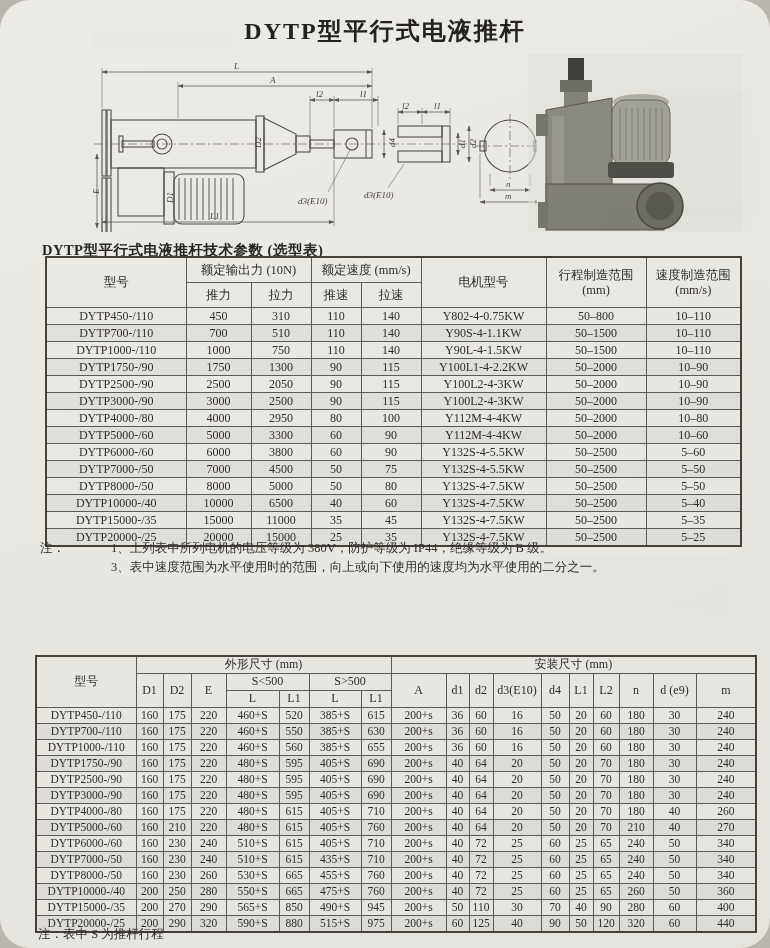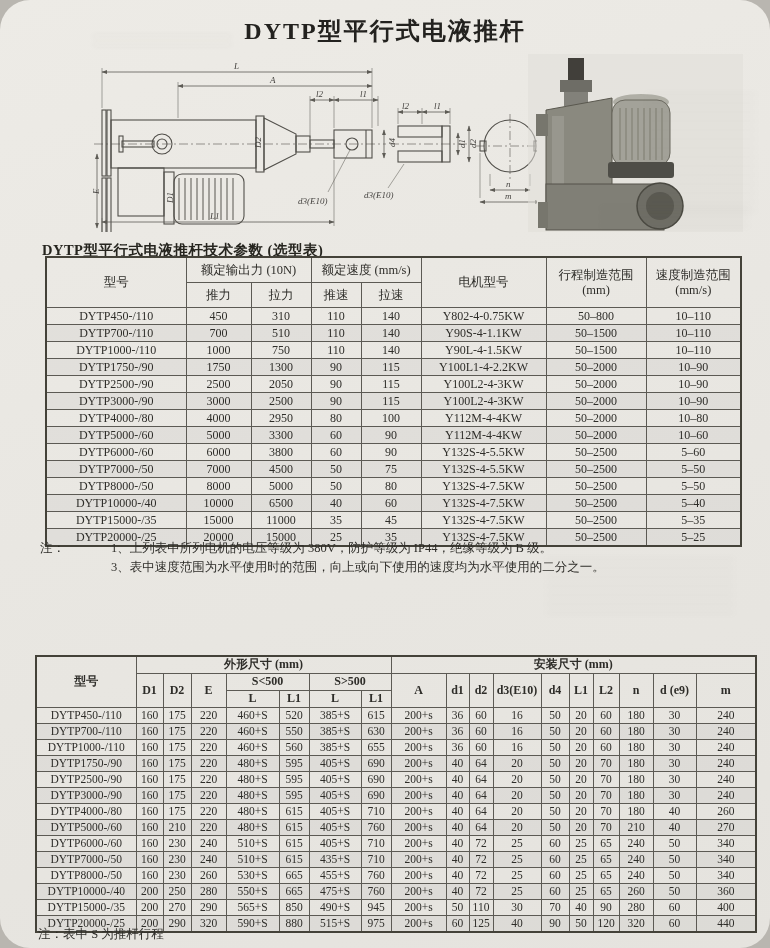--- a/index.html
+++ b/index.html
@@ -14,21 +14,21 @@
   .sec-heading{position:absolute;font-size:14.5px;font-weight:bold;color:#26251f;letter-spacing:.5px;}
   #sec1{left:42px;top:233px;margin-top:8px;}
   #sec2{left:38px;top:632px;}
   table{border-collapse:collapse;table-layout:fixed;position:absolute;border:2px solid #444239;}
   .t1{left:45px;top:256px;width:695px;}
   .t2{left:35px;top:655px;width:720px;}
   th,td{border:1px solid #5c5a54;text-align:center;vertical-align:middle;
         padding:0;color:#2e2d29;overflow:hidden;white-space:nowrap;}
   .t1 th{font-size:12.5px;font-weight:normal;height:24px;line-height:1.15;}
   .t1 td{font-size:12px;height:16px;line-height:1;}
-  .t2 th{font-size:12px;font-weight:bold;height:16px;line-height:1.1;}
+  .t2 th{font-size:12px;font-weight:normal;height:16px;line-height:1.1;}
   .t2 td{font-size:11.5px;height:15px;line-height:1;}
   tbody tr:nth-child(even) td{background:rgba(120,118,110,.07);}
   .notes{position:absolute;left:40px;top:539px;width:668px;font-size:12.5px;color:#2e2d29;}
   .nlabel{position:absolute;left:0;top:0;line-height:18.5px;}
   .nlist{margin-left:27px;}
   .note-line{line-height:18.5px;padding-left:15px;text-indent:-15px;margin-left:44px;}
   .bottom-note{position:absolute;left:38px;top:926px;font-size:12.5px;color:#2e2d29;}
   .artifact{position:absolute;filter:blur(3px);opacity:.45;pointer-events:none;
     background:repeating-linear-gradient(0deg,rgba(95,93,88,.14) 0 2px,transparent 2px 9px);}
   svg text{font-family:"Liberation Serif","DejaVu Serif",serif;font-size:9px;font-style:italic;fill:#454340;}

